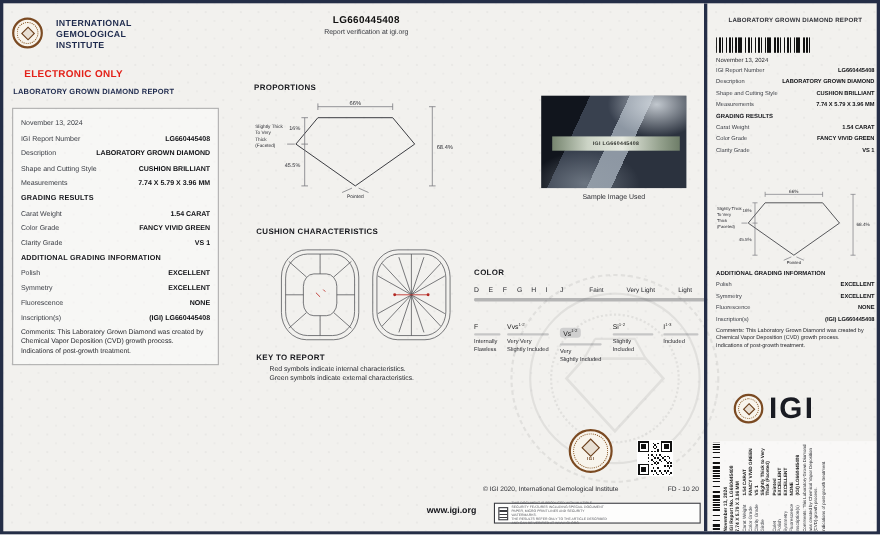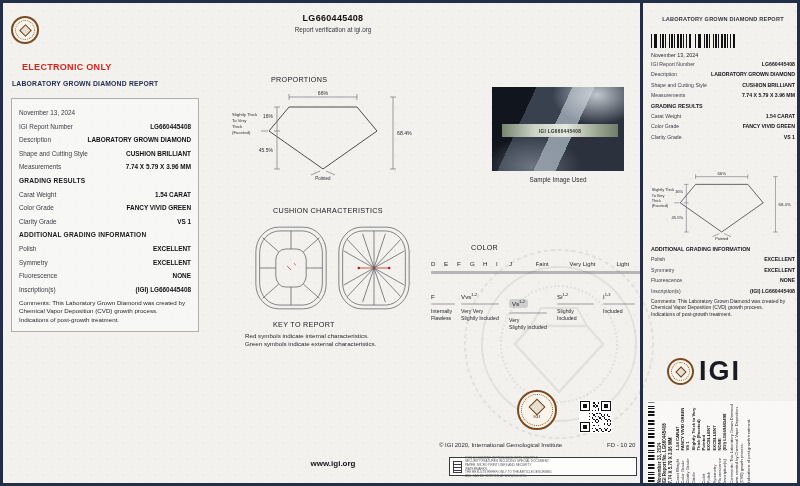--- a/index.html
+++ b/index.html
@@ -38,21 +38,21 @@
   .kv { display:flex; justify-content:space-between; font-size:6.4px; line-height:7px; margin-bottom:6.6px; }
   .kv .k { color:#3a3d44; }
   .kv .v { font-weight:bold; color:#101115; text-align:right; }
   .sect { font-size:6.6px; line-height:7px; font-weight:bold; color:#17181d; margin-bottom:6.6px; letter-spacing:.2px; }
   .comments { font-size:6.2px; line-height:7.6px; color:#26272c; margin-top:1px; }
 
   
   .verify { left:230px; top:10px; width:200px; text-align:center; }
   .verify .num { font-size:9px; font-weight:bold; color:#111; letter-spacing:.3px; }
   .verify .txt { font-size:6.3px; color:#34363c; margin-top:3px; }
-  .h-small { font-size:7.2px; font-weight:normal; color:#17181d; letter-spacing:.3px;margin-left:40px; }
+  .h-small { font-size:7.2px; font-weight:bold; color:#17181d; letter-spacing:.3px; }
   .prop-title { left:228px; top:72px; }
   .prop-svg-main { left:228px; top:84px; width:190px; height:95px; }
   svg { font-family:inherit; }
   svg text { fill:#2c2d33; }
 
   .sample { left:489px; top:84px; width:132px; }
   .sample-photo { width:132px; height:84px; position:relative; overflow:hidden;
     background:
       linear-gradient(115deg, #11151d 0 26%, #39414f 26% 47%, #8d97a3 47% 60%, #2b323e 60% 100%);
   }
@@ -94,21 +94,21 @@
   .qr { left:576px; top:397px; width:33px; height:33px; background:#fff; padding:1px; }
   .copyright { left:436px; top:439px; font-size:6px; color:#2b2c31; }
   .form-code { left:604px; top:439px; font-size:6px; color:#2b2c31; }
 
   .disclaimer { left:446px; top:454px; width:188px; height:19px; border:1.5px solid #3a3b40;
                 background:#fdfdfc; display:flex; align-items:center; padding:2px 3px; }
   .doc-icon { width:9px; height:12px; border:1px solid #3a3b40; margin-right:3px; flex:none;
               background:linear-gradient(#fff 0 2px, #3a3b40 2px 3px, #fff 3px 5px, #3a3b40 5px 6px, #fff 6px 8px, #3a3b40 8px 9px, #fff 9px); }
   .disc-text { width:330px; transform:scale(.52); transform-origin:0 50%; font-size:6px; line-height:7px; color:#5a5b60; }
 
-  .url { left:230px; top:456px; width:200px; text-align:center; font-size:8px; font-weight:bold; color:#131419; }
+  .url { left:230px; top:456px; width:200px; text-align:right; font-size:8px; font-weight:bold; color:#131419; }
 
   .watermark { left:458px; top:243px; width:196px; height:196px; opacity:.075; pointer-events:none; }
 
   
   .divider { left:637px; top:0; width:3px; height:486px; background:#252e47; }
   .stub-title { left:644px; top:13px; width:152px; text-align:center; font-size:5.6px; font-weight:bold; color:#33343a; letter-spacing:.2px; }
   .barcode { background:repeating-linear-gradient(90deg,#111 0 1.2px, transparent 1.2px 2.6px,#111 2.6px 4.6px, transparent 4.6px 5.4px,#111 5.4px 6.2px, transparent 6.2px 8.8px); }
   .stub-barcode { left:648px; top:31px; width:86px; height:14px; }
   .stub-date { left:648px; top:49px; font-size:5.4px; color:#26272c; }
   .stub-rows { left:648px; top:58px; width:144px; }
@@ -137,20 +137,25 @@
 </style>
 </head>
 <body>
 
 <div class="page">
 
   <section class="abs left-panel">
     <div class="abs seal brand-seal">
         <span class="dia"></span>
       </div>
+    <div class="abs brand-text">
+      <div>INTERNATIONAL</div>
+      <div>GEMOLOGICAL</div>
+      <div>INSTITUTE</div>
+    </div>
     <div class="abs ecopy">ELECTRONIC ONLY</div>
     <div class="abs lp-title">LABORATORY GROWN DIAMOND REPORT</div>
 
     <div class="abs data-box">
       <div class="kv">
           <span class="k">November 13, 2024</span>
         </div>
       <div class="kv">
           <span class="k">IGI Report Number</span>
           <span class="v">LG660445408</span>

